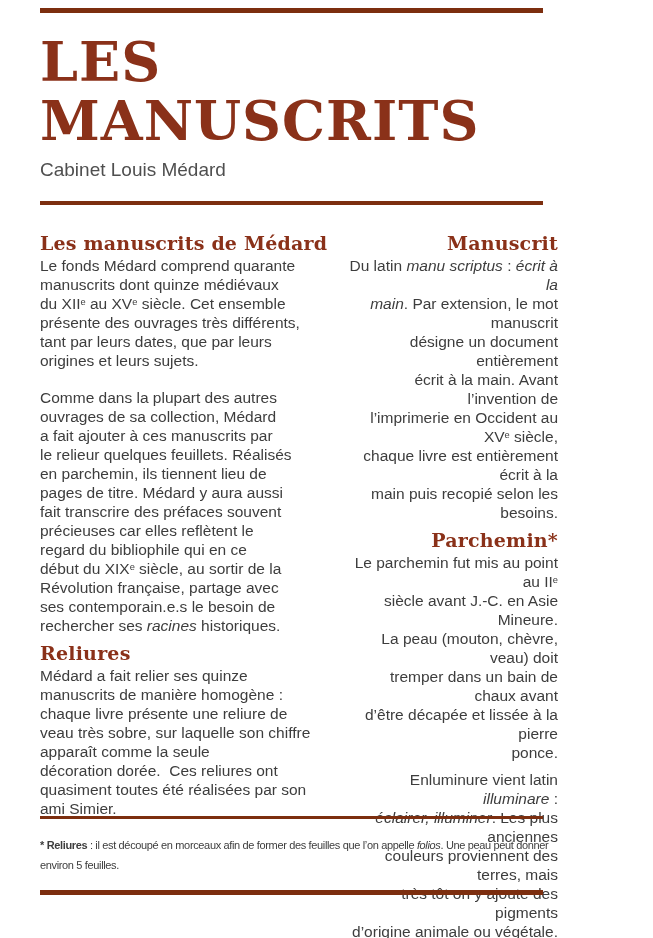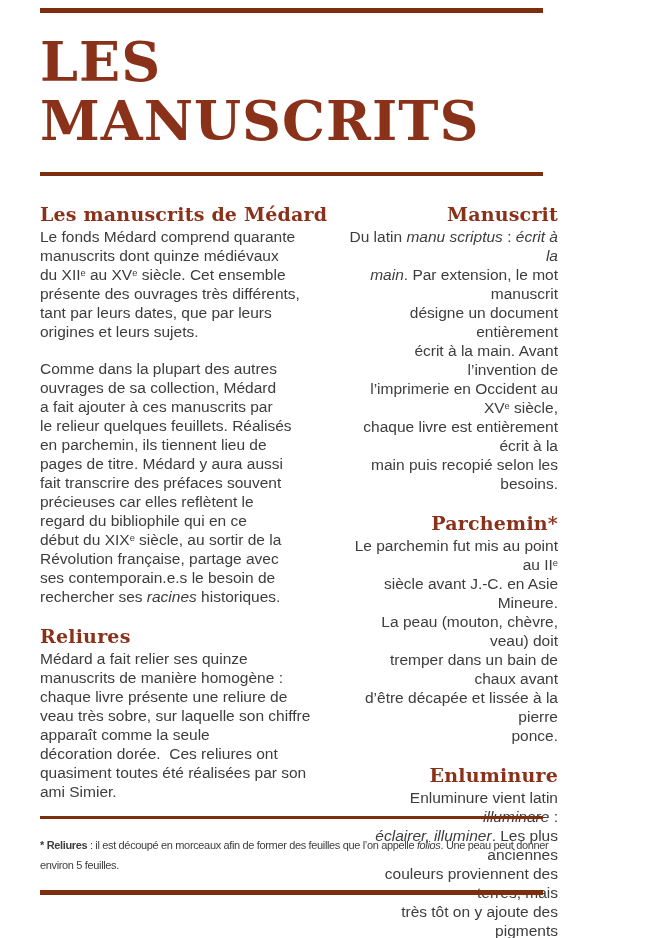--- a/index.html
+++ b/index.html
@@ -33,21 +33,21 @@
     line-height:22px;
     color:var(--subtitle-text);
   }
   .header-rule{height:4px;background:var(--rule);margin-top:20px;}
 
   .columns{display:flex;padding:28px 0 0 40px;}
   .col{flex:none;}
   .col.left{width:305px;}
   .col.right{flex:1;padding-right:26px;text-align:right;}
 
-  .section + .section{margin-top:20px;}
+  .section + .section{margin-top:8px;}
   h2{
     margin:0 0 2px 0;
     font-family:"DejaVu Serif","Liberation Serif",serif;
     font-weight:bold;
     font-size:19px;
     line-height:21px;
     letter-spacing:0.2px;
     color:var(--accent);
   }
   p.body{
@@ -70,20 +70,21 @@
 </style>
 </head>
 <body>
 
 <div class="page">
 
   <div class="bar top"></div>
 
   <header>
     <h1 class="title">LES MANUSCRITS</h1>
+    <div class="subtitle">Cabinet Louis Médard</div>
     <div class="header-rule"></div>
   </header>
 
   <main class="columns">
 
     <section class="col left">
       <div class="section">
         <h2>Les manuscrits de Médard</h2>
         <p class="body">Le fonds Médard comprend quarante
 manuscrits dont quinze médiévaux
@@ -132,21 +133,20 @@
       <div class="section">
         <h2>Parchemin*</h2>
         <p class="body">Le parchemin fut mis au point au II<sup>e</sup>
 siècle avant J.-C. en Asie Mineure.
 La peau (mouton, chèvre, veau) doit
 tremper dans un bain de chaux avant
 d’être décapée et lissée à la pierre
 ponce.</p>
       </div>
       <div class="section">
-        <h2>Enluminure</h2>
         <p class="body">Enluminure vient latin <i>illuminare</i> :
 <i>éclairer, illuminer</i>. Les plus anciennes
 couleurs proviennent des terres, mais
 très tôt on y ajoute des pigments
 d’origine animale ou végétale. Les
 pigments sont broyés et mélangés à
 un liant comme la gomme arabique.</p>
       </div>
     </section>
 

